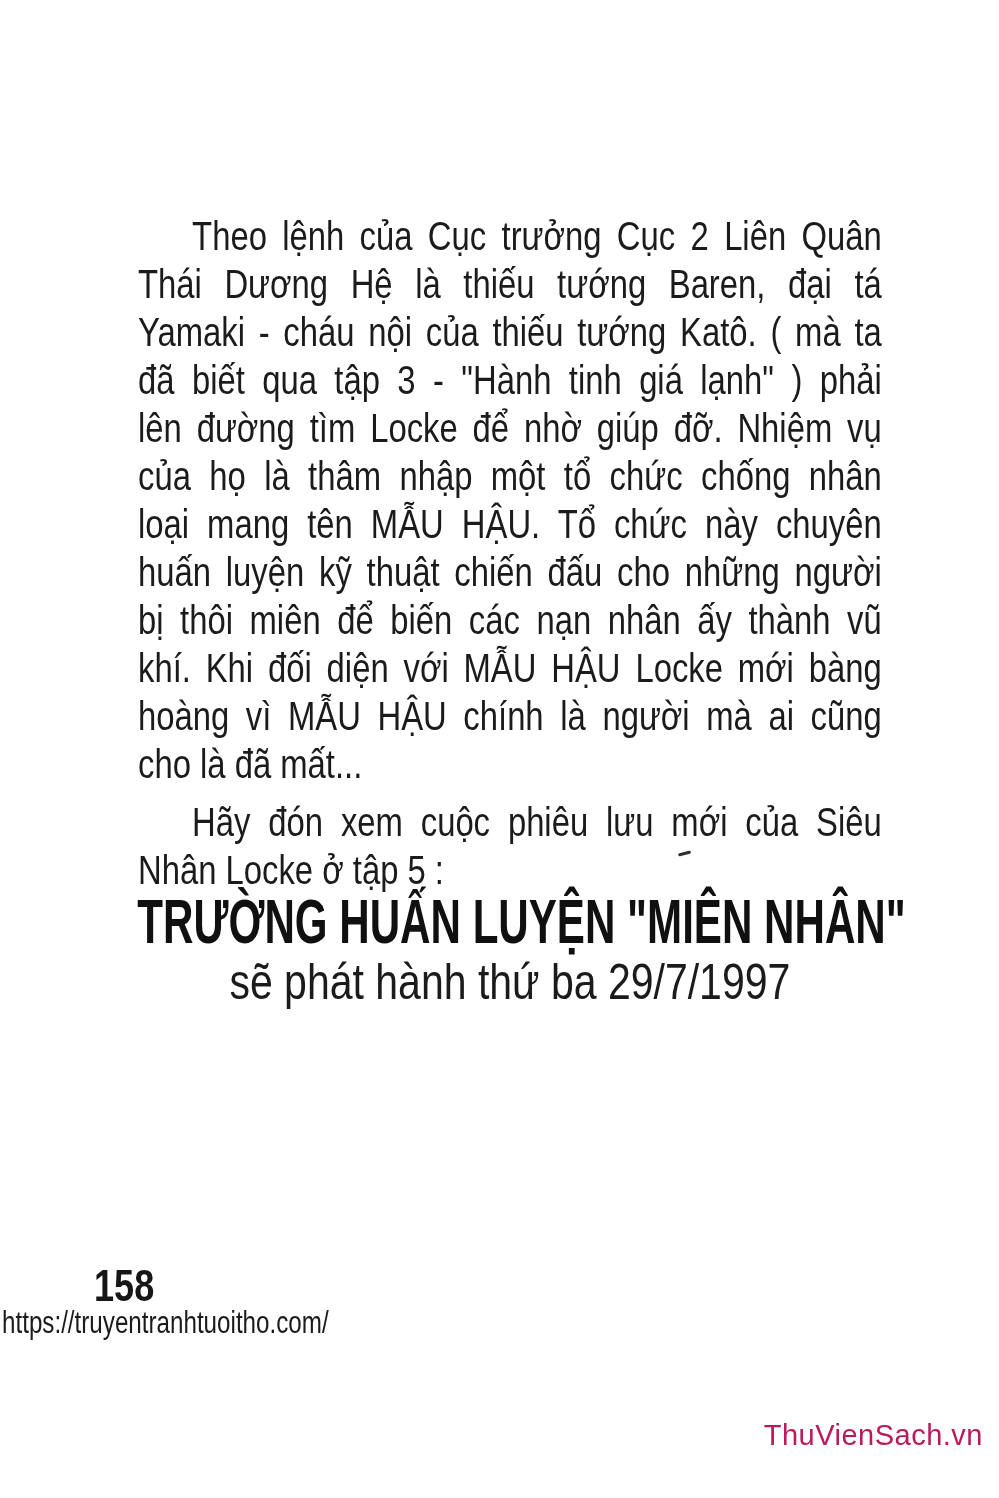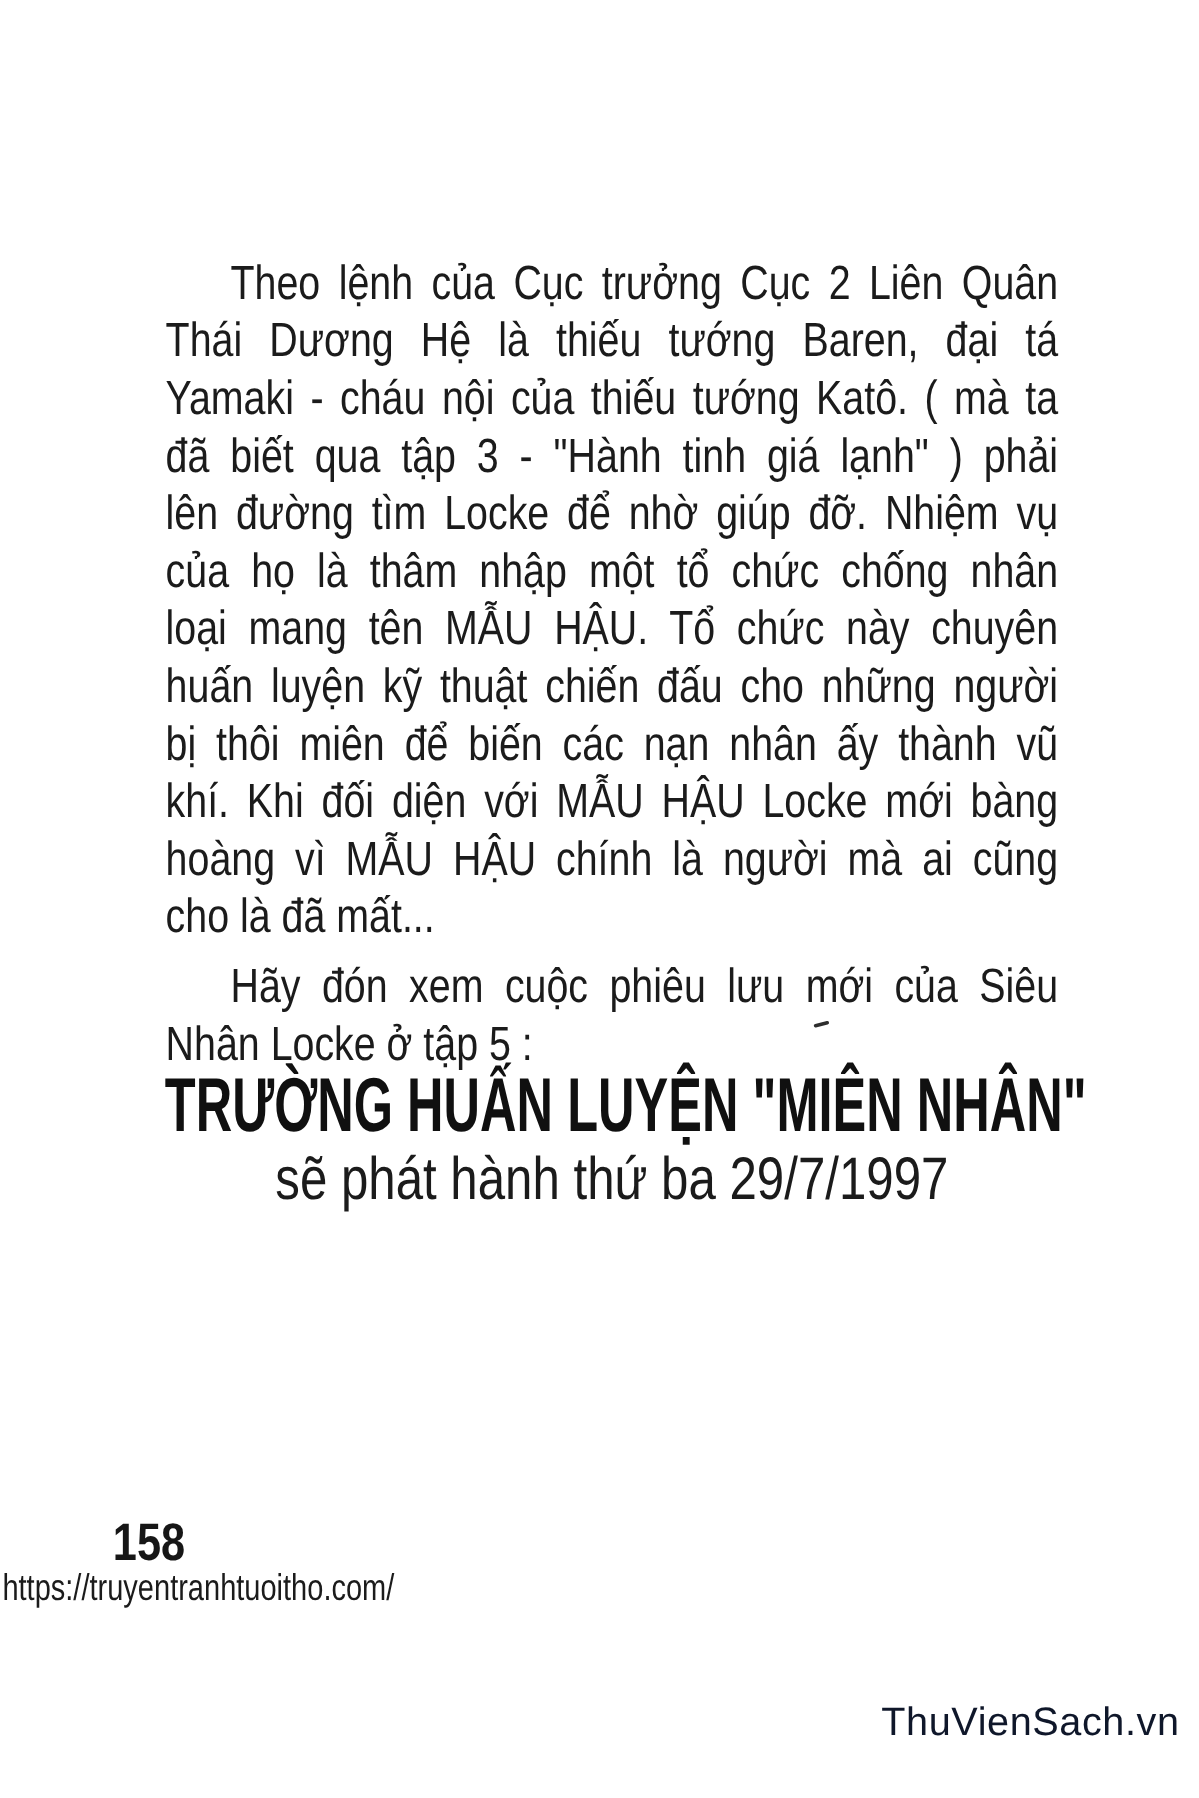--- a/index.html
+++ b/index.html
@@ -90,24 +90,24 @@
     left: 2px; top: 1306px;
     font-size: 31px;
     line-height: 34px;
     transform: scaleX(0.78);
     transform-origin: left top;
     color: #1b1b1b;
   }
   .watermark {
     position: absolute;
     right: 16px; top: 1416px;
-    font-size: 33px;
+    font-size: 29px;
     line-height: 38px;
     letter-spacing: 0.5px;
-    color: #0f172a;
+    color: #be185d;
   }
 </style>
 </head>
 <body>
 
 <div class="page">
 
   <div class="text-column">
     <div class="paragraphs">
         <div class="paragraph">

